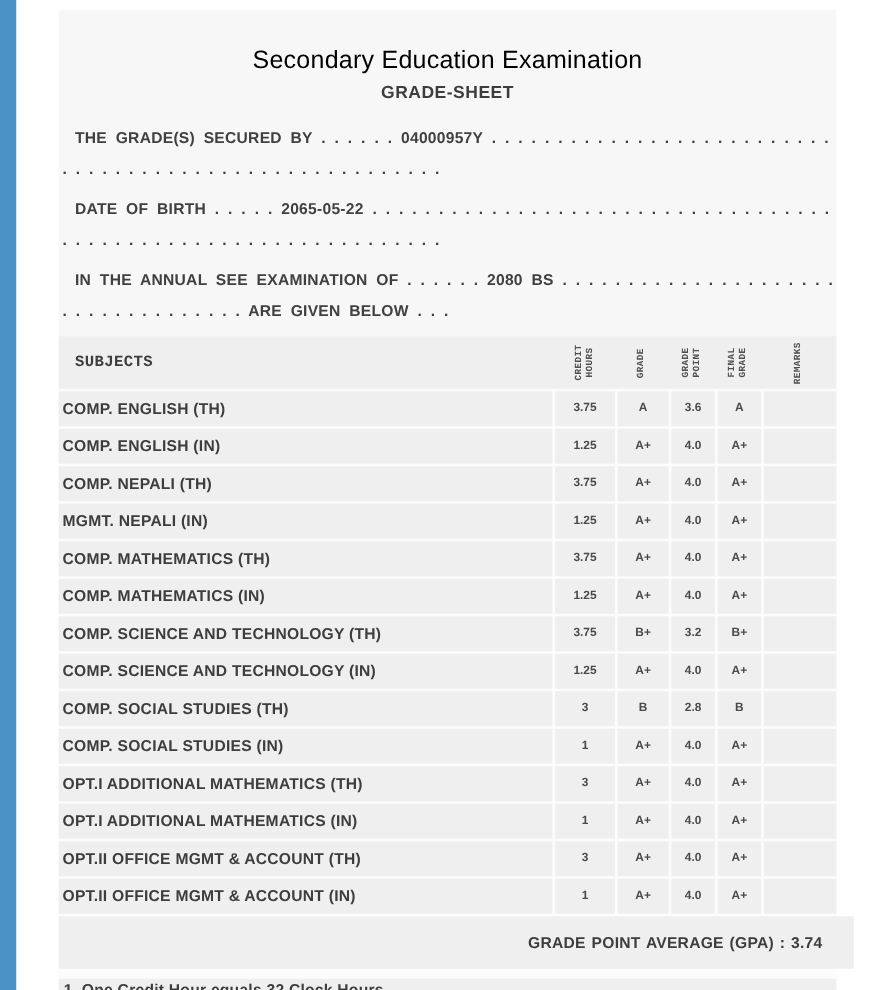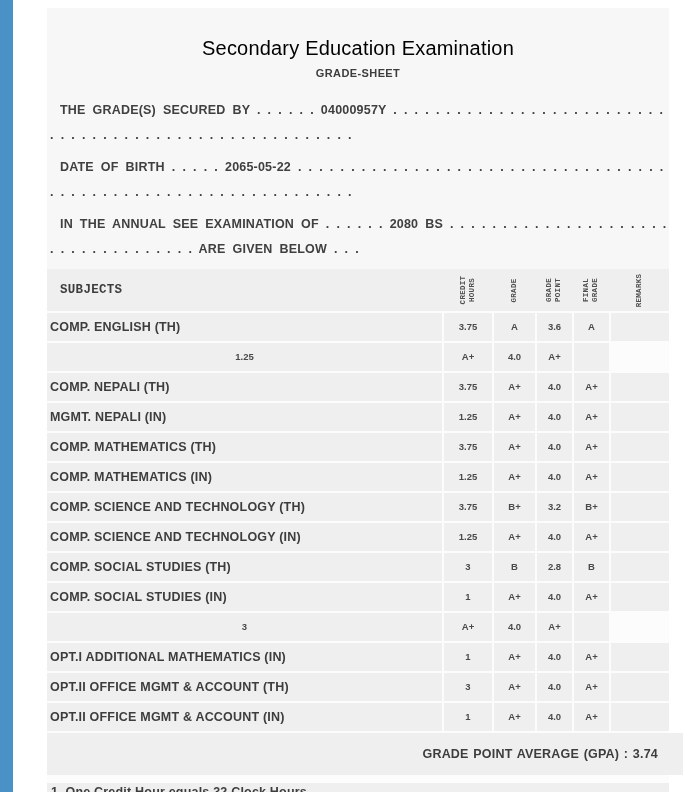--- a/index.html
+++ b/index.html
@@ -13,21 +13,21 @@
   .card{
     position:absolute;left:47px;top:8px;width:622px;height:784px;
     background:#f7f7f7;color:#3d3d3d;
   }
   .title{
     margin-top:28px;height:24px;line-height:24px;text-align:center;
     font-size:20px;font-weight:400;color:#000000;letter-spacing:0.2px;
   }
   .subtitle{
     margin-top:8px;height:11px;line-height:11px;text-align:center;
-    font-size:11px;font-weight:700;color:#3d3d3d;letter-spacing:0.4px;
+    font-size:14px;font-weight:700;color:#3d3d3d;letter-spacing:0.4px;
   }
   .para{
     margin:0 3px;font-size:12.5px;font-weight:700;color:#404040;
     line-height:25px;word-spacing:3.3px;letter-spacing:0.2px;
   }
   .para.first{margin-top:19px;}
   .para + .para{margin-top:7px;}
   .pline{white-space:nowrap;overflow:hidden;height:25px;}
   .pline.l1{padding-left:10px;}
   .tablewrap{margin-top:7px;background:#fcfcfc;}
@@ -115,20 +115,21 @@
       <div id="table-body">
           <div class="grid-row t-row">
     <div class="cell subject">COMP. ENGLISH (TH)</div>
     <div class="cell val">3.75</div>
     <div class="cell val">A</div>
     <div class="cell val">3.6</div>
     <div class="cell val">A</div>
     <div class="cell val"></div>
   </div>
           <div class="grid-row t-row">
+    <div class="cell subject">COMP. ENGLISH (IN)</div>
     <div class="cell val">1.25</div>
     <div class="cell val">A+</div>
     <div class="cell val">4.0</div>
     <div class="cell val">A+</div>
     <div class="cell val"></div>
   </div>
           <div class="grid-row t-row">
     <div class="cell subject">COMP. NEPALI (TH)</div>
     <div class="cell val">3.75</div>
     <div class="cell val">A+</div>
@@ -186,20 +187,21 @@
   </div>
           <div class="grid-row t-row">
     <div class="cell subject">COMP. SOCIAL STUDIES (IN)</div>
     <div class="cell val">1</div>
     <div class="cell val">A+</div>
     <div class="cell val">4.0</div>
     <div class="cell val">A+</div>
     <div class="cell val"></div>
   </div>
           <div class="grid-row t-row">
+    <div class="cell subject">OPT.I ADDITIONAL MATHEMATICS (TH)</div>
     <div class="cell val">3</div>
     <div class="cell val">A+</div>
     <div class="cell val">4.0</div>
     <div class="cell val">A+</div>
     <div class="cell val"></div>
   </div>
           <div class="grid-row t-row">
     <div class="cell subject">OPT.I ADDITIONAL MATHEMATICS (IN)</div>
     <div class="cell val">1</div>
     <div class="cell val">A+</div>

